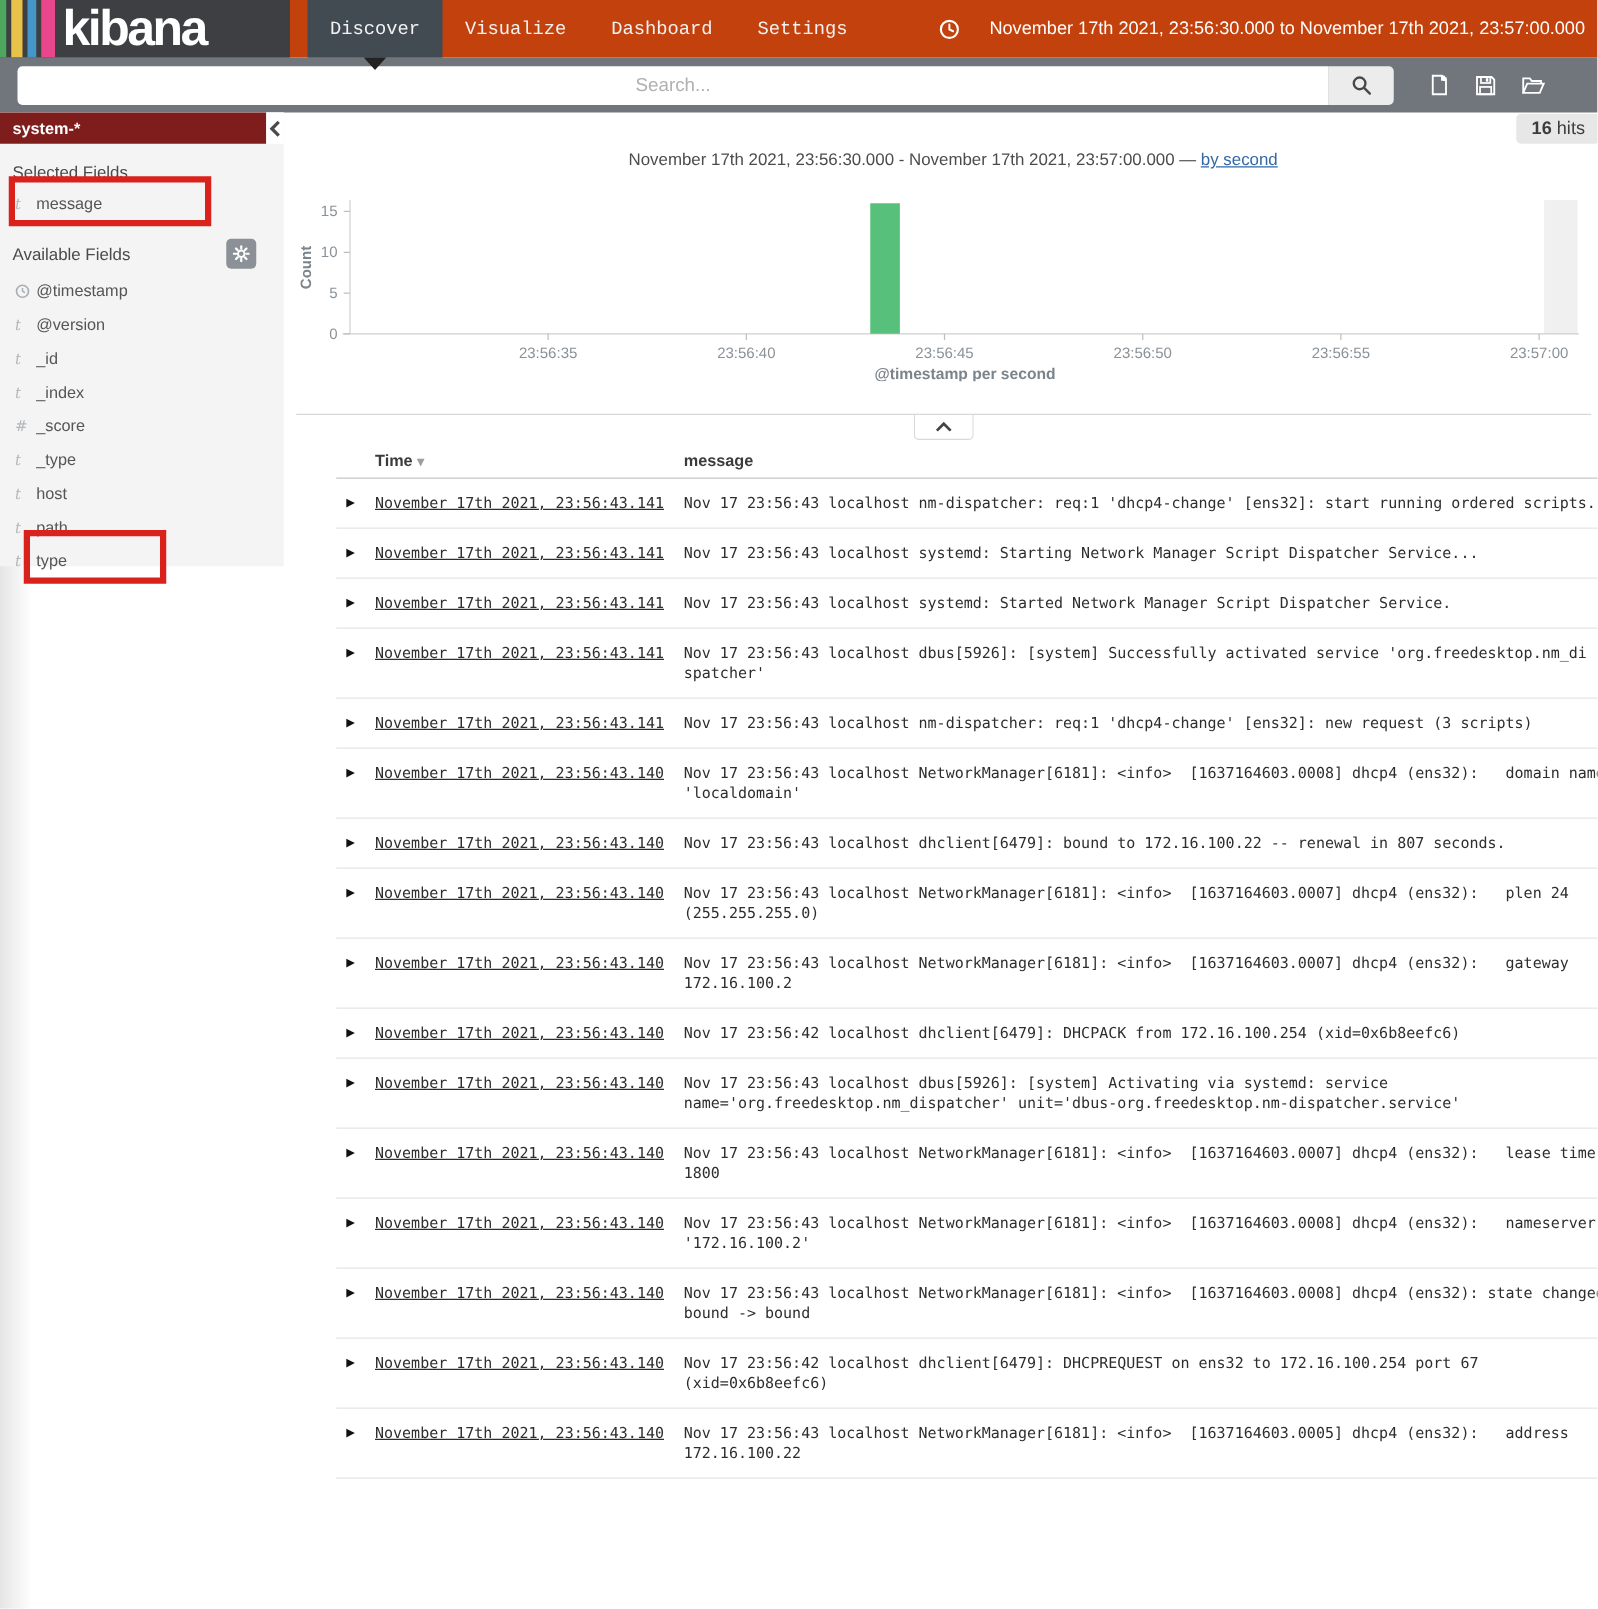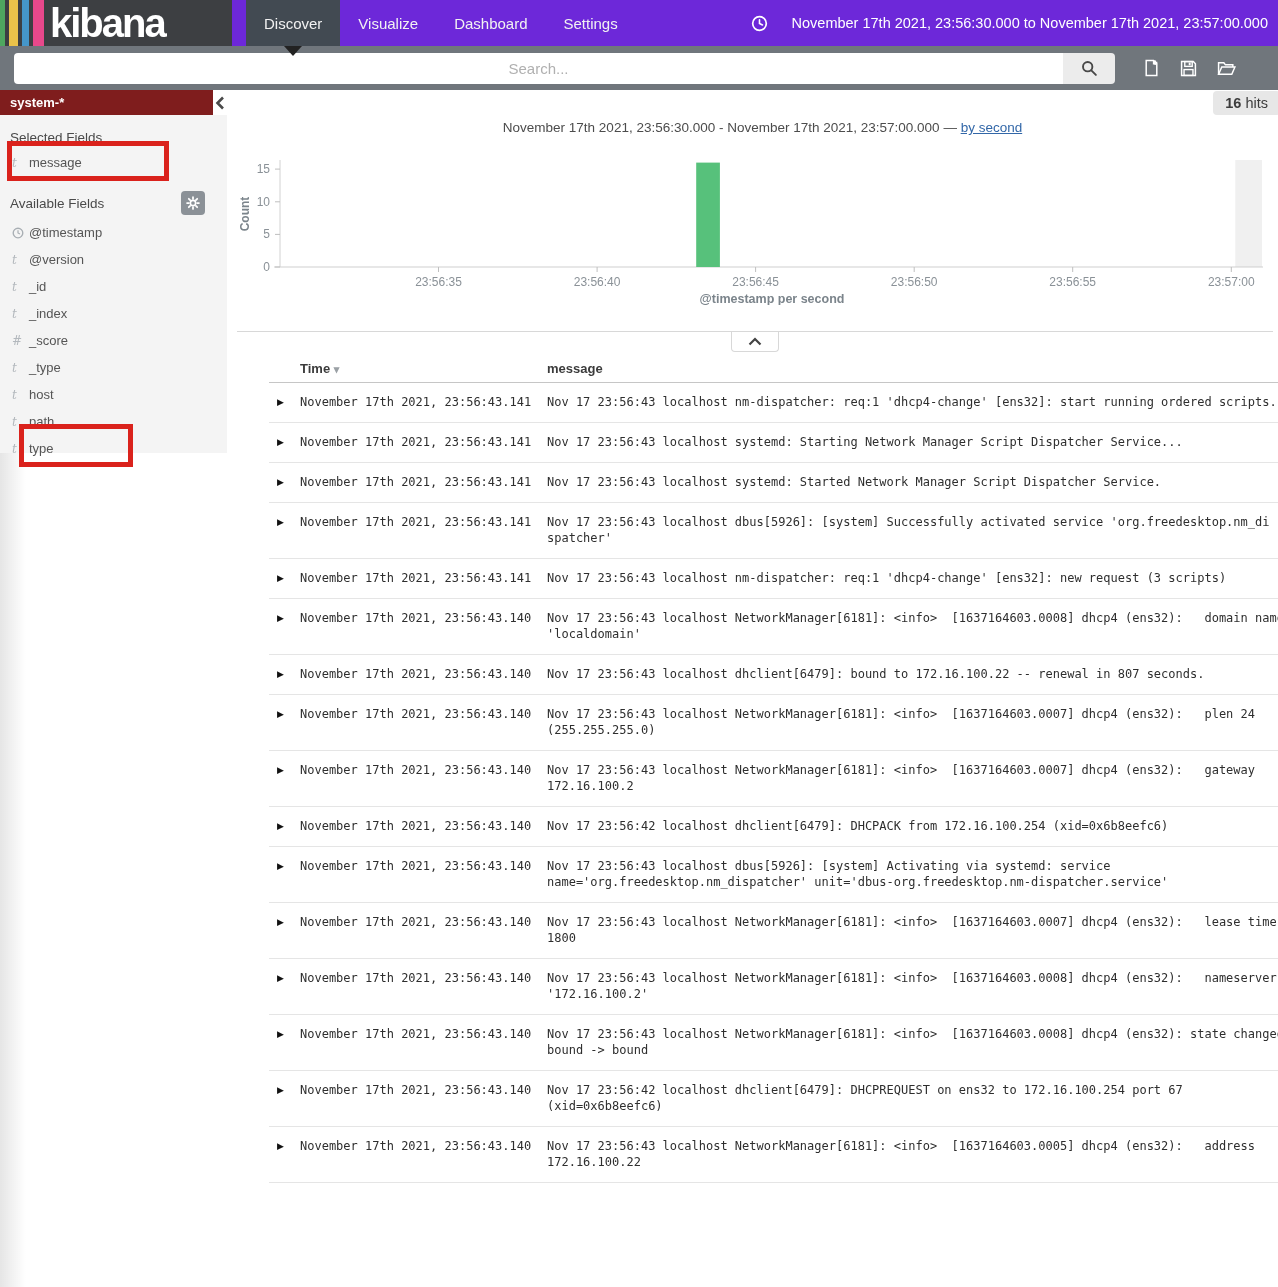--- a/index.html
+++ b/index.html
@@ -1,25 +1,25 @@
 <!DOCTYPE html>
 <html><head>
 <meta charset="utf-8">
 <style>
   * { box-sizing: border-box; margin: 0; padding: 0; }
   html,body { width:1278px; height:1287px; background:#fff; font-family:"Liberation Sans",sans-serif; position:relative; overflow:hidden; }
 
   
-  .topbar { position:relative; height:46px; background:#6d28d9; display:flex; align-items:stretch; z-index:20; }
+  .topbar { position:relative; height:46px; background:#c2410c; display:flex; align-items:stretch; z-index:20; }
   .logo { width:232px; background:#3d3f42; display:flex; align-items:center; overflow:hidden; }
   .logo-stripes { display:flex; height:46px; }
   .logo-stripes span { display:block; height:46px; }
   .logo-text { color:#fff; font-size:40px; font-weight:bold; letter-spacing:-2px; line-height:40px; margin-left:2px; }
   .nav { display:flex; align-items:stretch; margin-left:14px; }
-  .nav-tab { position:relative; color:#f2f2f2; font-size:15px; padding:0 18px; display:flex; align-items:center; cursor:pointer; }
+  .nav-tab { position:relative; color:#f2f2f2; font-size:15px; padding:0 18px; display:flex; align-items:center; cursor:pointer;font-family:Liberation Mono, monospace; }
   .nav-tab.active { background:#424a52; }
   .nav-tab.active::after { content:""; position:absolute; top:46px; left:50%; margin-left:-9px;
        border-left:9px solid transparent; border-right:9px solid transparent; border-top:10px solid #222; }
   .timepicker { margin-left:auto; display:flex; align-items:center; gap:24px; color:#fff; font-size:14.5px; padding-right:10px; white-space:nowrap; }
 
   
   .search-row { height:44px; background:#70767c; display:flex; align-items:center; padding:0 14px; }
   .search-combo { display:flex; flex:0 0 1101px; height:31px; }
   .search-input { flex:1; border:none; outline:none; border-radius:4px 0 0 4px; padding:0 12px; font-size:15px; color:#333; font-family:"Liberation Sans",sans-serif;text-align:center; }
   .search-input::placeholder { color:#b0b0b0; }
@@ -57,21 +57,21 @@
 
   .table-top { margin-top:26px; width:1036px; border-top:1px solid #d8d8d8; }
   .collapse-tab { width:48px; height:20px; margin:0 auto; background:#fff; border:1px solid #d8d8d8; border-top:none; border-radius:0 0 4px 4px; display:flex; align-items:center; justify-content:center; cursor:pointer; }
 
   .doc-table { width:1036px; margin-top:2px;margin-left:32px; }
   .thead { display:grid; grid-template-columns:25px 247px 1fr; padding:7px 0 6px 6px; border-bottom:1px solid #c6c6c6; }
   .th { font-size:13px; font-weight:bold; color:#3b3b3b; }
   .th .sort-caret { color:#9aa0a5; font-size:11px; }
   .trow { display:grid; grid-template-columns:25px 247px 1fr; padding:11px 0 12px 6px; border-bottom:1px solid #e5e5e5; }
   .mono { font-family:"DejaVu Sans Mono",monospace; font-size:12px; line-height:16px; color:#2e2e2e; }
-  .cell-time { white-space:nowrap; }
+  .cell-time { white-space:nowrap;text-decoration:underline; }
   .cell-msg { white-space:pre-wrap; word-break:break-all; padding-right:10px; }
   .expand-caret { font-size:9px; color:#111; line-height:16px; cursor:pointer; padding-left:2px; }
 </style>
 </head>
 <body>
 
 <div class="topbar">
   <div class="logo">
     <span class="logo-stripes" id="logo-stripes">
         <span style="width: 5px; background: rgb(79, 167, 95); margin-right: 4px;"></span>

